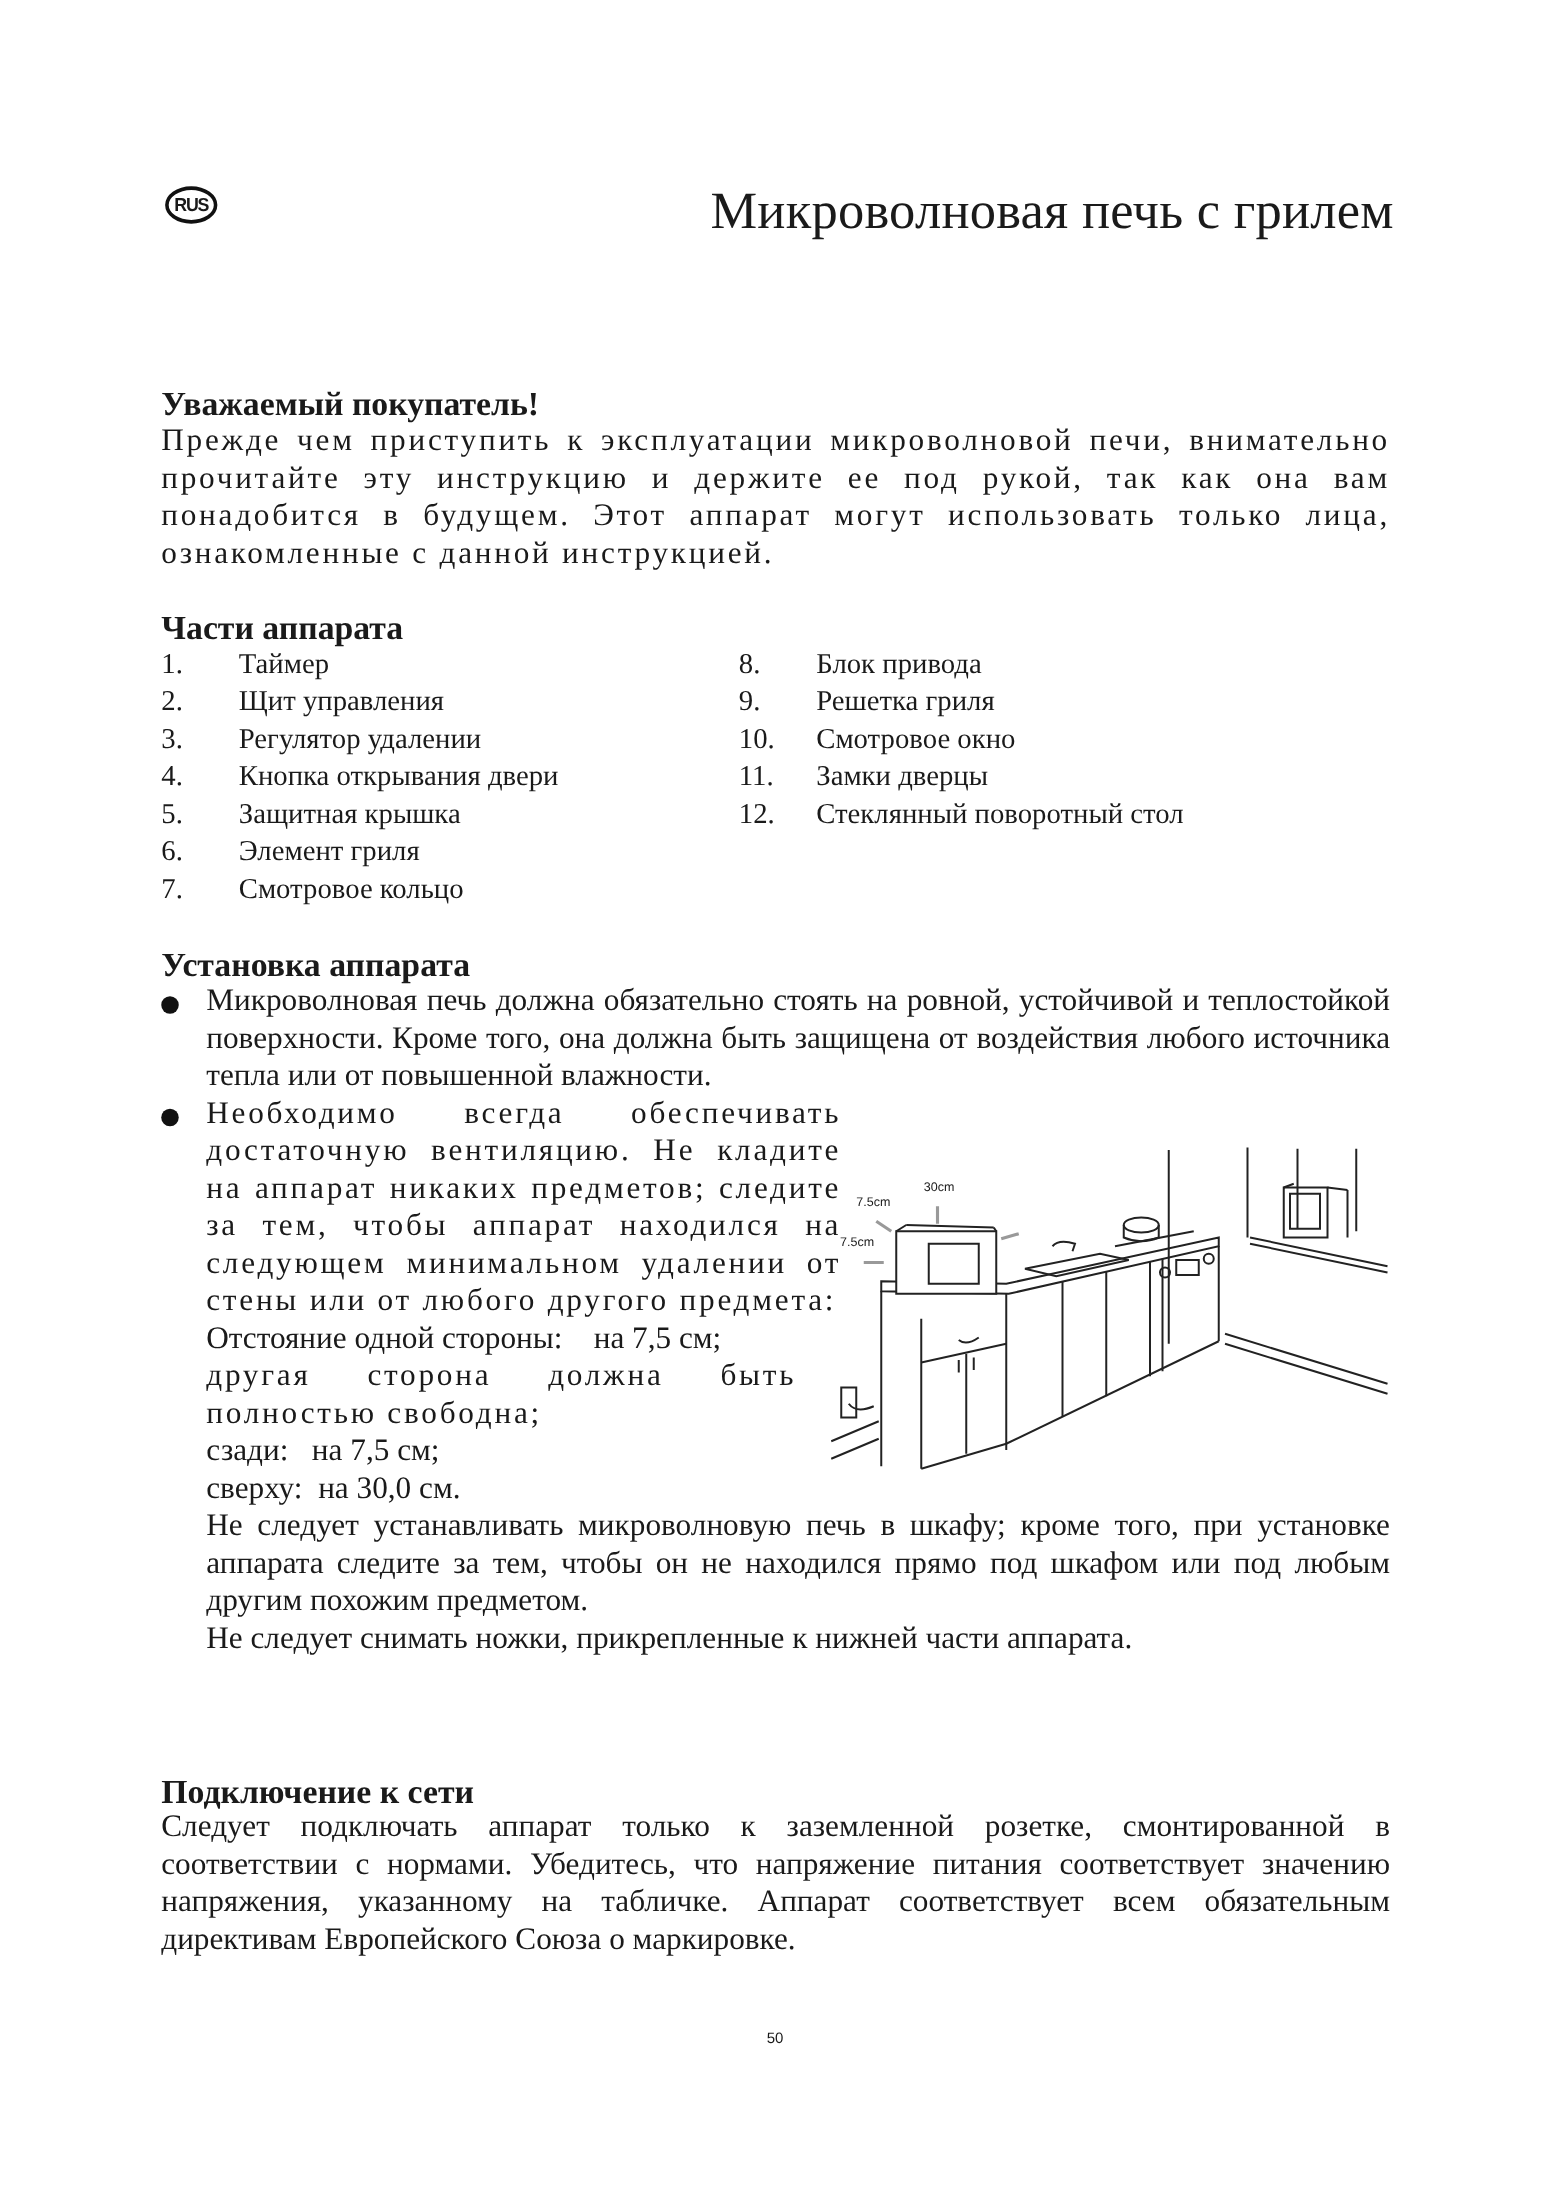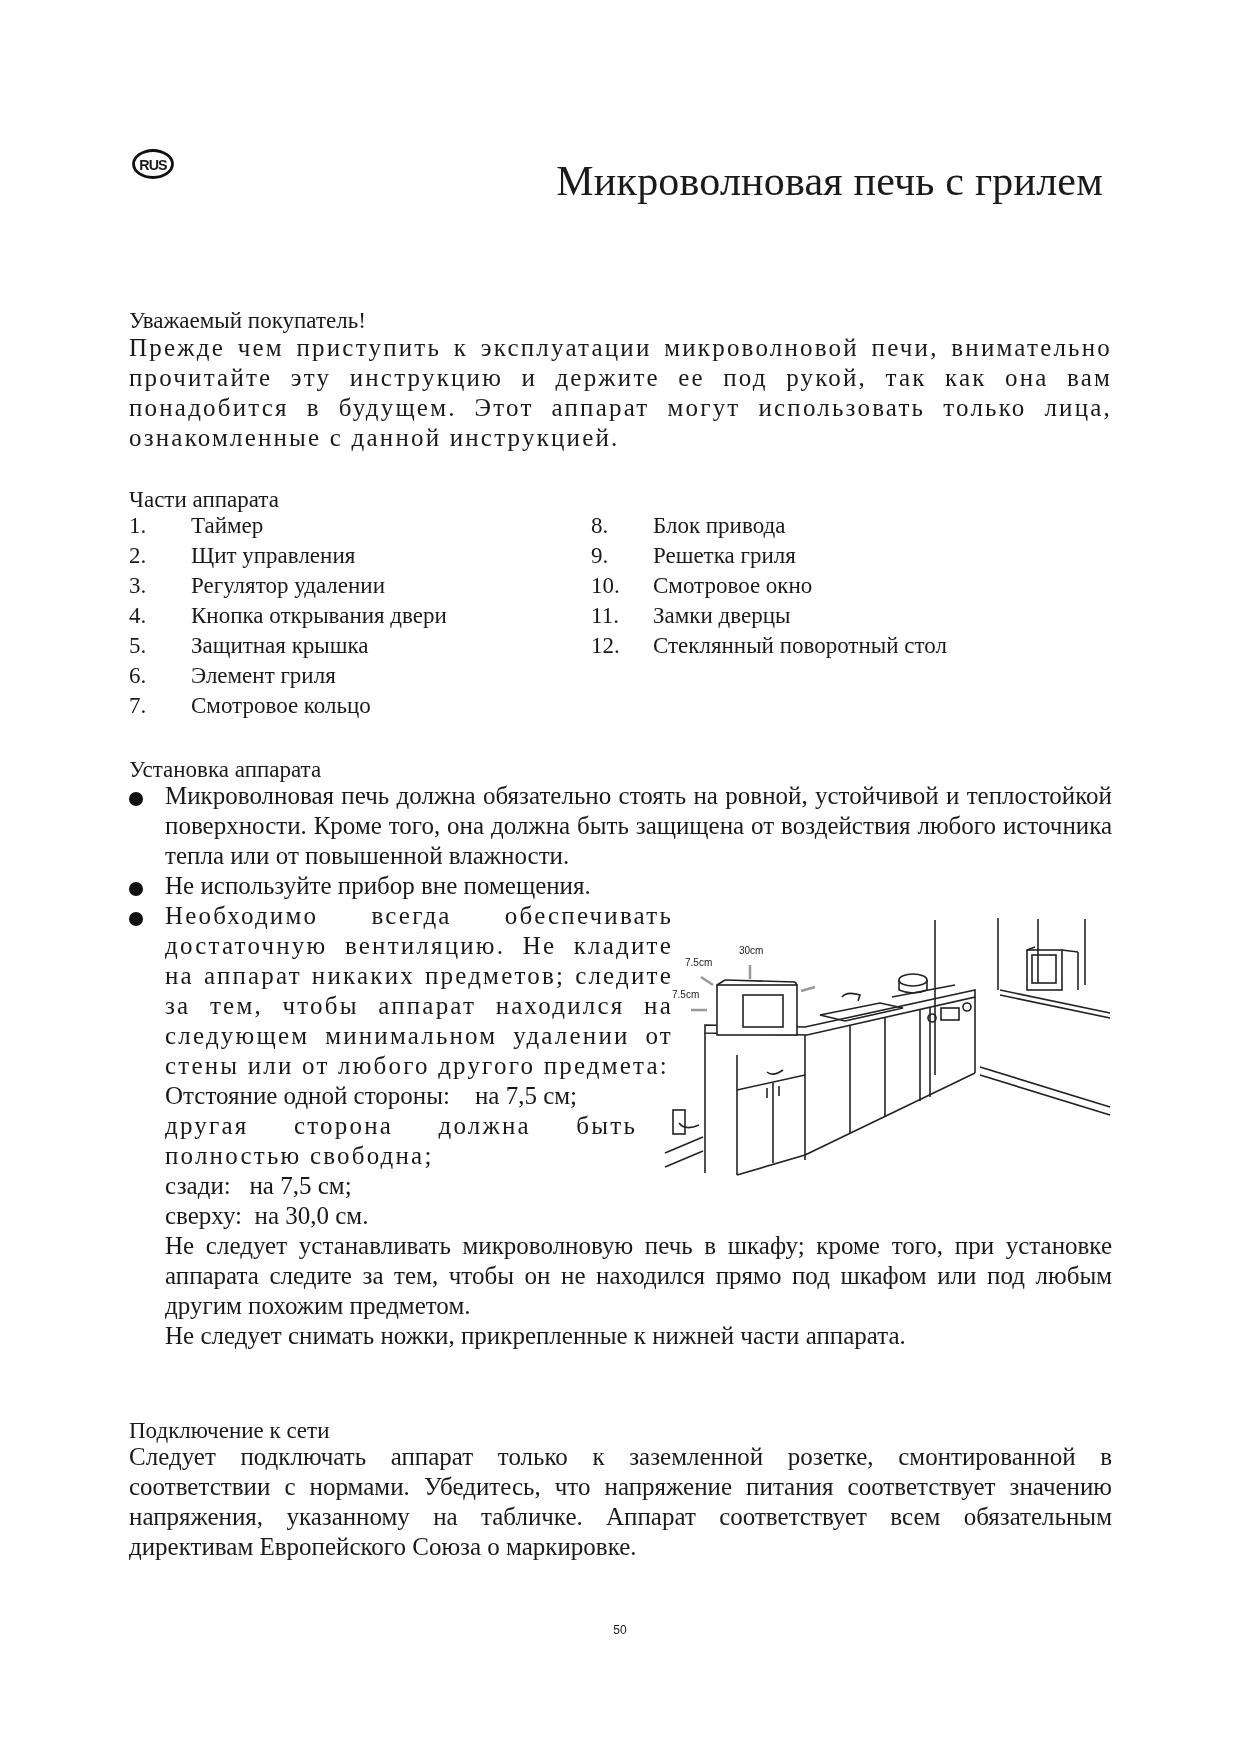--- a/index.html
+++ b/index.html
@@ -3,23 +3,23 @@
 <meta charset="utf-8">
 <style>
   html, body { margin:0; padding:0; background:#ffffff; }
   body { width:1240px; height:1755px; position:relative; overflow:hidden;
          font-family:"Liberation Serif", "DejaVu Serif", serif; color:#1a1a1a; }
   .abs { position:absolute; }
   .rus-badge { left:131px; top:149px; width:44px; height:30px; border:3px solid #111;
                border-radius:50%; box-sizing:border-box; display:flex; align-items:center;
                justify-content:center; font-family:"Liberation Sans", sans-serif;
                font-weight:bold; font-size:15px; letter-spacing:-1px; transform:scaleX(0.95); }
-  .page-title { right:125px; top:145px; font-size:42px; font-weight:normal; margin:12px;
+  .page-title { right:125px; top:145px; font-size:42px; font-weight:normal; margin:0;
                 letter-spacing:0.2px; }
-  .heading { font-size:23px; font-weight:normal; margin:0; letter-spacing:0px; }
+  .heading { font-size:27px; font-weight:bold; margin:0; letter-spacing:0px; }
   .para { font-size:25px; line-height:30px; text-align:justify; margin:0; }
   .lsp { letter-spacing:2.2px; }
   .parts-list { font-size:23px; line-height:30px; margin:0; padding:0; list-style:none; }
   .parts-list li { display:flex; }
   .parts-list .num { width:62px; flex:none; }
   .bullet { position:absolute; left:0; top:11px; width:14px; height:14px; border-radius:50%; background:#111; }
   .bullet-item { position:relative; padding-left:36px; }
   .diagram { left:655px; top:905px; width:470px; height:290px; }
   .page-number { left:0; width:1240px; text-align:center; top:1623px;
                  font-family:"Liberation Sans", sans-serif; font-size:12px; }
@@ -93,24 +93,20 @@
         </li>
     </ul>
   </div>
 </section>
 
 <section class="abs" style="left:129px; top:757px; width:983px;">
   <h2 class="heading">Установка аппарата</h2>
   <div class="bullet-item para" style="margin-top:-2px;">
     <span class="bullet"></span>
     <span>Микроволновая печь должна обязательно стоять на ровной, устойчивой и теплостойкой поверхности. Кроме того, она должна быть защищена от воздействия любого источника тепла или от повышенной влажности.</span>
-  </div>
-  <div class="bullet-item para">
-    <span class="bullet"></span>
-    <span>Не используйте прибор вне помещения.</span>
   </div>
   <div class="bullet-item para lsp" style="width:508px;">
     <span class="bullet"></span>
     <span>Необходимо всегда обеспечивать достаточную вентиляцию. Не кладите на аппарат никаких предметов; следите за тем, чтобы аппарат находился на следующем минимальном удалении от стены или от любого другого предмета:</span>
   </div>
   <div style="padding-left:36px;">
     <p class="para" style="width:472px;">Отстояние одной стороны:&nbsp;&nbsp;&nbsp; на 7,5 см;</p>
     <p class="para lsp" style="width:472px;">другая сторона должна быть полностью свободна;</p>
     <p class="para">сзади:&nbsp;&nbsp; на 7,5 см;</p>
     <p class="para">сверху:&nbsp; на 30,0 см.</p>

